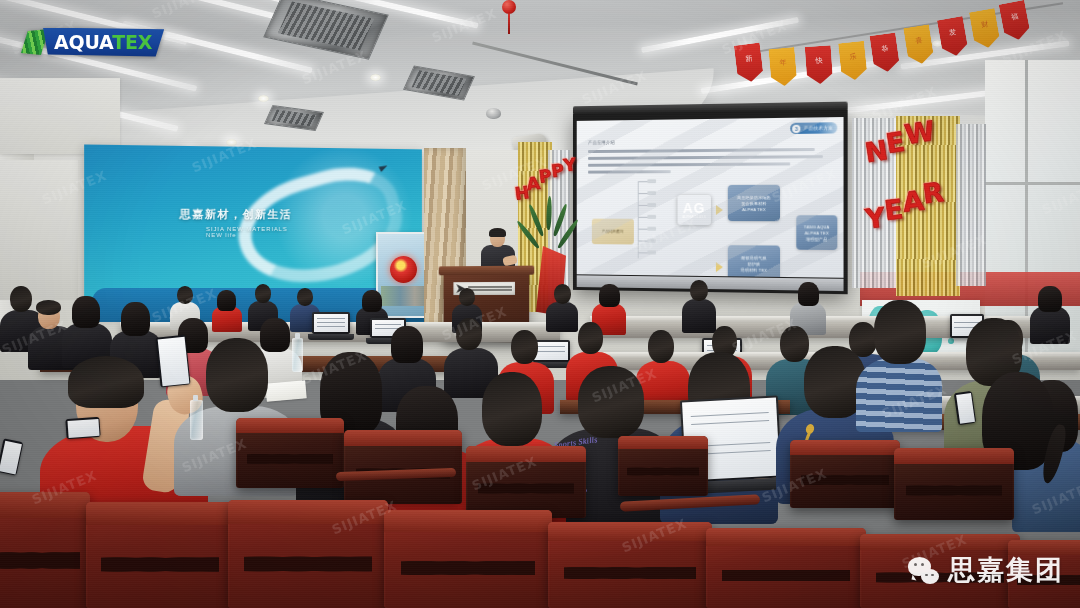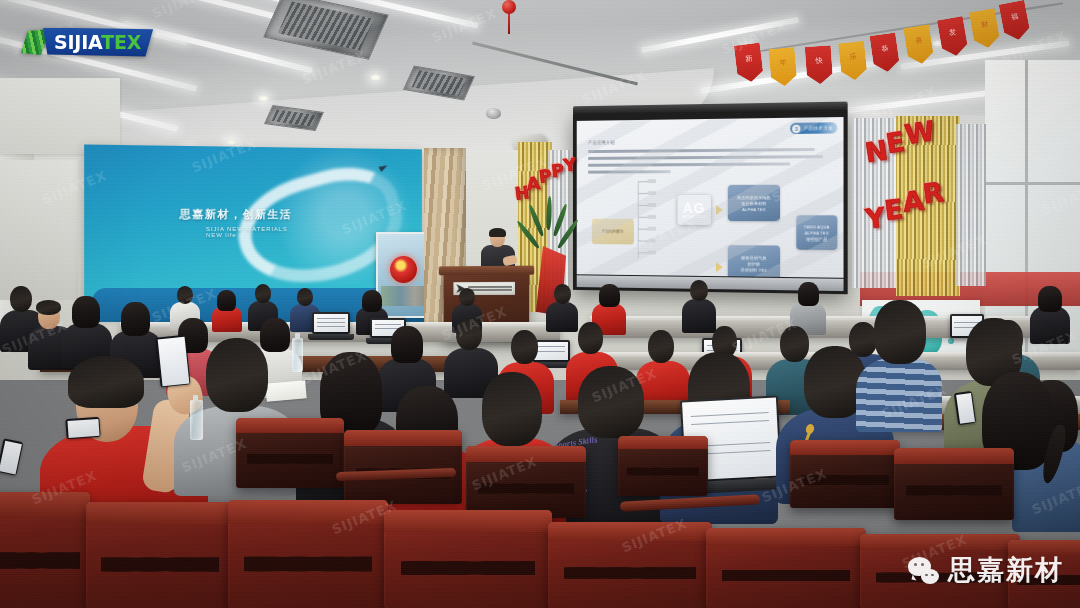--- a/index.html
+++ b/index.html
@@ -1196,31 +1196,31 @@
     <span style="left:900px; top:544px;">SIJIATEX</span>
     <span style="left:1030px;top:490px;">SIJIATEX</span>
   </div>
 
   <div id="vignette"></div>
   <div id="photo-grain"></div>
 
   <div class="abs" id="logo">
     <div id="logo-mark"></div>
     <div id="logo-plate">
-      <span class="w1">SIJIA</span><span class="w2">TEX</span>
+      <span class="w1">AQUA</span><span class="w2">TEX</span>
     </div>
   </div>
 
   <div class="abs" id="wechat-wm">
     <div id="wechat-icon">
       <div id="wx-b1">
         <span class="wx-dot" style="left:6px; top:6px;"></span>
         <span class="wx-dot" style="left:13px; top:6px;"></span>
       </div>
       <div id="wx-b2">
         <span class="wx-dot" style="left:4px; top:5px; width:2.6px; height:2.6px;"></span>
         <span class="wx-dot" style="left:10px; top:5px; width:2.6px; height:2.6px;"></span>
       </div>
     </div>
-    <div id="wechat-text">思嘉新材</div>
+    <div id="wechat-text">思嘉集团</div>
   </div>
 
 </div>
 
 </body></html>

